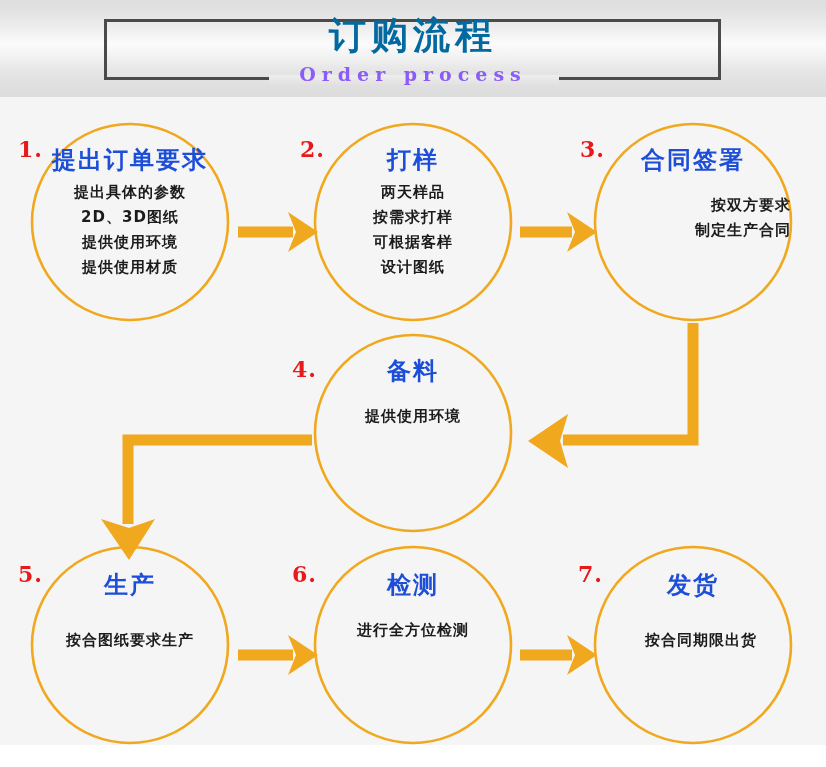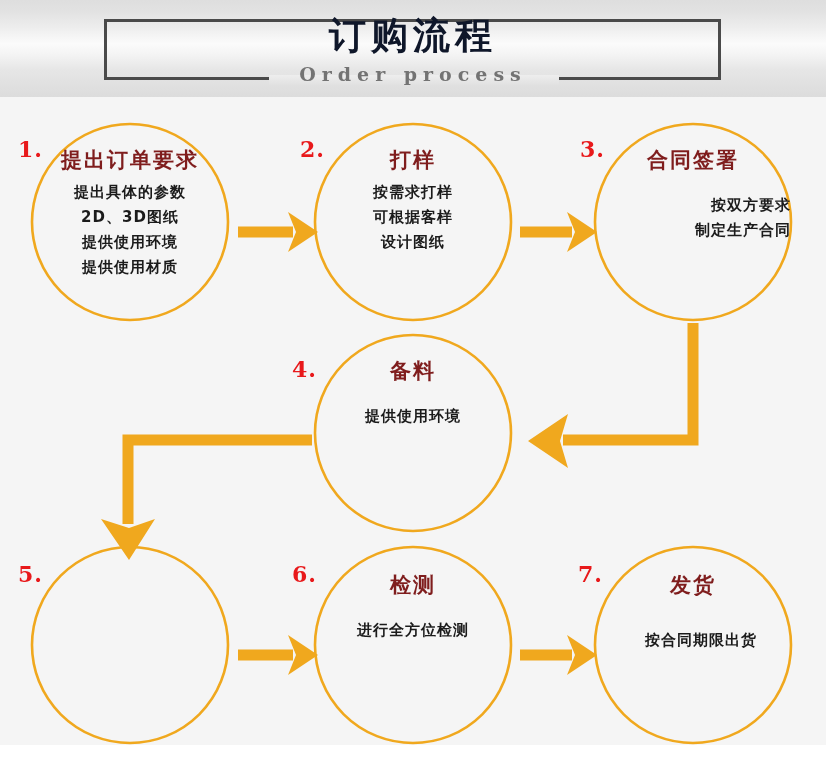--- a/index.html
+++ b/index.html
@@ -53,34 +53,34 @@
   }
   #title-cn {
     position: absolute;
     left: 0; top: 14px;
     width: 826px;
     text-align: center;
     font-family: "DejaVu Sans", "Liberation Sans", sans-serif;
     font-size: 37px;
     font-weight: bold;
     letter-spacing: 5px;
-    color: #0f172a;
+    color: #0369a1;
     line-height: 44px;
     white-space: nowrap;
   }
   #title-en {
     position: absolute;
     left: 0; top: 63px;
     width: 826px;
     text-align: center;
     font-family: "DejaVu Serif", "Liberation Serif", serif;
     font-size: 19px;
     font-weight: bold;
     letter-spacing: 6px;
-    color: #737373;
+    color: #8b5cf6;
     line-height: 22px;
     white-space: nowrap;
   }
 
   
   #flow-svg {
     position: absolute;
     left: 0; top: 0;
     width: 826px;
     height: 767px;
@@ -89,23 +89,23 @@
   
   .node {
     position: absolute;
     width: 196px;
     box-sizing: border-box;
     text-align: center;
     pointer-events: auto;
   }
   .node-title {
     font-family: "DejaVu Sans", "Liberation Sans", sans-serif;
-    font-size: 21px;
-    font-weight: bold;
-    color: #7f1d1d;
+    font-size: 24px;
+    font-weight: bold;
+    color: #1d4ed8;
     letter-spacing: 2px;
     line-height: 26px;
     white-space: nowrap;
   }
   .node-lines {
     margin-top: 7px;
     font-family: "DejaVu Sans", "Liberation Sans", sans-serif;
     font-size: 15px;
     font-weight: bold;
     color: #1b1b1b;
@@ -210,20 +210,21 @@
       <div class="ln">提出具体的参数</div>
       <div class="ln">2D、3D图纸</div>
       <div class="ln">提供使用环境</div>
       <div class="ln">提供使用材质</div>
     </div>
   </div>
 
   <div class="node" style="left:315px; top:147px;">
     <div class="node-title">打样</div>
     <div class="node-lines">
+      <div class="ln">两天样品</div>
       <div class="ln">按需求打样</div>
       <div class="ln">可根据客样</div>
       <div class="ln">设计图纸</div>
     </div>
   </div>
 
   <div class="node" style="left:595px; top:147px;">
     <div class="node-title">合同签署</div>
     <div class="node-lines" style="margin-top:20px;text-align:right;">
       <div class="ln">按双方要求</div>
@@ -231,20 +232,26 @@
     </div>
   </div>
 
   <div class="node" style="left:315px; top:358px;">
     <div class="node-title">备料</div>
     <div class="node-lines" style="margin-top:20px;">
       <div class="ln">提供使用环境</div>
     </div>
   </div>
 
+  <div class="node" style="left:32px; top:572px;">
+    <div class="node-title">生产</div>
+    <div class="node-lines" style="margin-top:30px;">
+      <div class="ln">按合图纸要求生产</div>
+    </div>
+  </div>
 
   <div class="node" style="left:315px; top:572px;">
     <div class="node-title">检测</div>
     <div class="node-lines" style="margin-top:20px;">
       <div class="ln">进行全方位检测</div>
     </div>
   </div>
 
   <div class="node" style="left:595px; top:572px;">
     <div class="node-title">发货</div>

